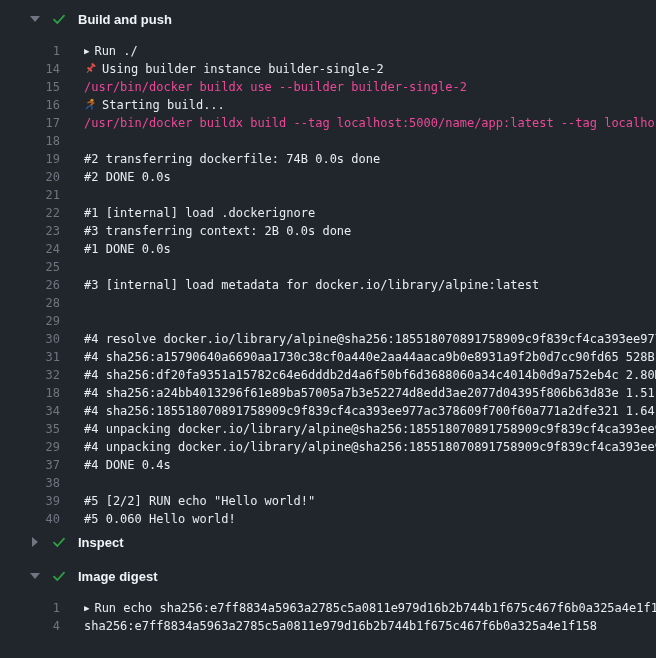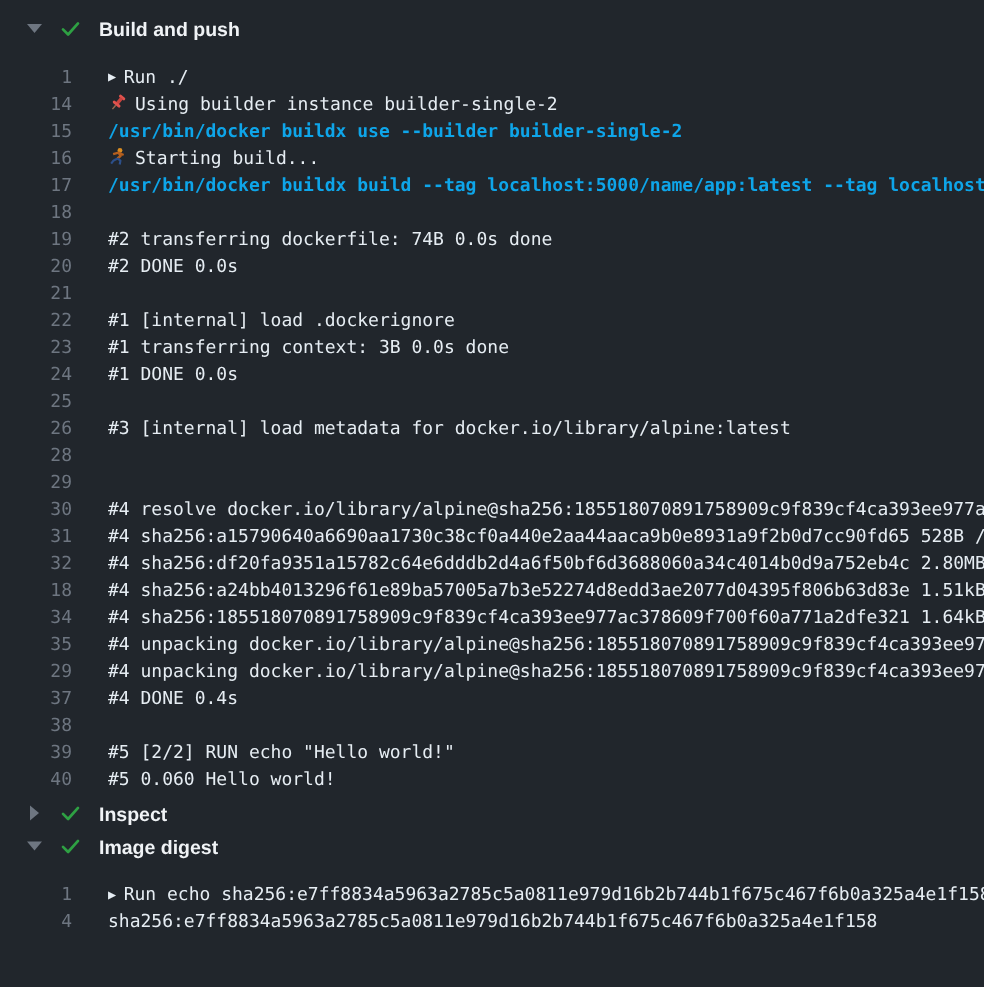--- a/index.html
+++ b/index.html
@@ -3,22 +3,22 @@
 <meta charset="utf-8">
 <style>
   html,body{margin:0;padding:0;}
   body{
     width:656px;height:658px;overflow:hidden;
     background:#21262c;
     font-family:"Liberation Sans",sans-serif;
     box-sizing:border-box;
     padding-top:8px;
   }
-  .step{margin:0;}
-  .step--collapsed{}
+  .step{margin:0;padding-left:12px;}
+  .step--collapsed{margin-bottom:12px;}
   .step-header{
     display:flex;align-items:center;height:22px;
     padding-left:18px;cursor:pointer;
   }
   .chevron{flex:none;width:10px;height:10px;margin-right:11px;position:relative;}
   .chevron-down::before{
     content:"";position:absolute;left:0;top:2px;
     border-left:5px solid transparent;border-right:5px solid transparent;
     border-top:6px solid #6e7681;
   }
@@ -36,21 +36,21 @@
   .log-line{
     display:flex;height:18px;line-height:18px;
     font-family:"DejaVu Sans Mono","Liberation Mono",monospace;
     font-size:12px;white-space:pre;overflow:hidden;
   }
   .log-num{
     flex:none;width:48px;text-align:right;color:#6e7681;
     user-select:none;cursor:pointer;
   }
   .log-text{margin-left:24px;color:#e6edf3;flex:none;}
-  .log-text.command{color:#0ea5e9;font-weight:bold;}
+  .log-text.command{color:#ec4899;font-weight:normal;}
   .play-glyph{
     display:inline-block;font-size:9px;color:#e6edf3;
     margin-right:5px;transform:translateY(-1px);
   }
   .emoji-icon{display:inline-block;vertical-align:-2px;margin-right:5px;}
 </style>
 </head>
 <body>
 
 <div id="log-root">
@@ -79,21 +79,21 @@
               <path d="M8.6 4.6 L12.8 6.6" stroke="#b55f1e" stroke-width="1.8" fill="none"></path>
               <path d="M7.8 9.4 L10.2 11.2 L9.6 14.4" stroke="#2c4f8a" stroke-width="1.8" fill="none" stroke-linejoin="round"></path>
               <path d="M7.8 9.4 L4.6 11 L2.6 13.6" stroke="#2c4f8a" stroke-width="1.8" fill="none" stroke-linejoin="round"></path>
             </svg>Starting build...</span></div>
         <div class="log-line"><span class="log-num">17</span><span class="log-text command">/usr/bin/docker buildx build --tag localhost:5000/name/app:latest --tag localhost:50</span></div>
         <div class="log-line"><span class="log-num">18</span></div>
         <div class="log-line"><span class="log-num">19</span><span class="log-text">#2 transferring dockerfile: 74B 0.0s done</span></div>
         <div class="log-line"><span class="log-num">20</span><span class="log-text">#2 DONE 0.0s</span></div>
         <div class="log-line"><span class="log-num">21</span><span class="log-text"></span></div>
         <div class="log-line"><span class="log-num">22</span><span class="log-text">#1 [internal] load .dockerignore</span></div>
-        <div class="log-line"><span class="log-num">23</span><span class="log-text">#1 transferring context: 3B 0.0s done</span></div>
+        <div class="log-line"><span class="log-num">23</span><span class="log-text">#3 transferring context: 2B 0.0s done</span></div>
         <div class="log-line"><span class="log-num">24</span><span class="log-text">#1 DONE 0.0s</span></div>
         <div class="log-line"><span class="log-num">25</span><span class="log-text"></span></div>
         <div class="log-line"><span class="log-num">26</span><span class="log-text">#3 [internal] load metadata for docker.io/library/alpine:latest</span></div>
         <div class="log-line"><span class="log-num">28</span><span class="log-text"></span></div>
         <div class="log-line"><span class="log-num">29</span></div>
         <div class="log-line"><span class="log-num">30</span><span class="log-text">#4 resolve docker.io/library/alpine@sha256:185518070891758909c9f839cf4ca393ee977ac378</span></div>
         <div class="log-line"><span class="log-num">31</span><span class="log-text">#4 sha256:a15790640a6690aa1730c38cf0a440e2aa44aaca9b0e8931a9f2b0d7cc90fd65 528B / 52</span></div>
         <div class="log-line"><span class="log-num">32</span><span class="log-text">#4 sha256:df20fa9351a15782c64e6dddb2d4a6f50bf6d3688060a34c4014b0d9a752eb4c 2.80MB / 2</span></div>
         <div class="log-line"><span class="log-num">18</span><span class="log-text">#4 sha256:a24bb4013296f61e89ba57005a7b3e52274d8edd3ae2077d04395f806b63d83e 1.51kB / 1</span></div>
         <div class="log-line"><span class="log-num">34</span><span class="log-text">#4 sha256:185518070891758909c9f839cf4ca393ee977ac378609f700f60a771a2dfe321 1.64kB / 1</span></div>

